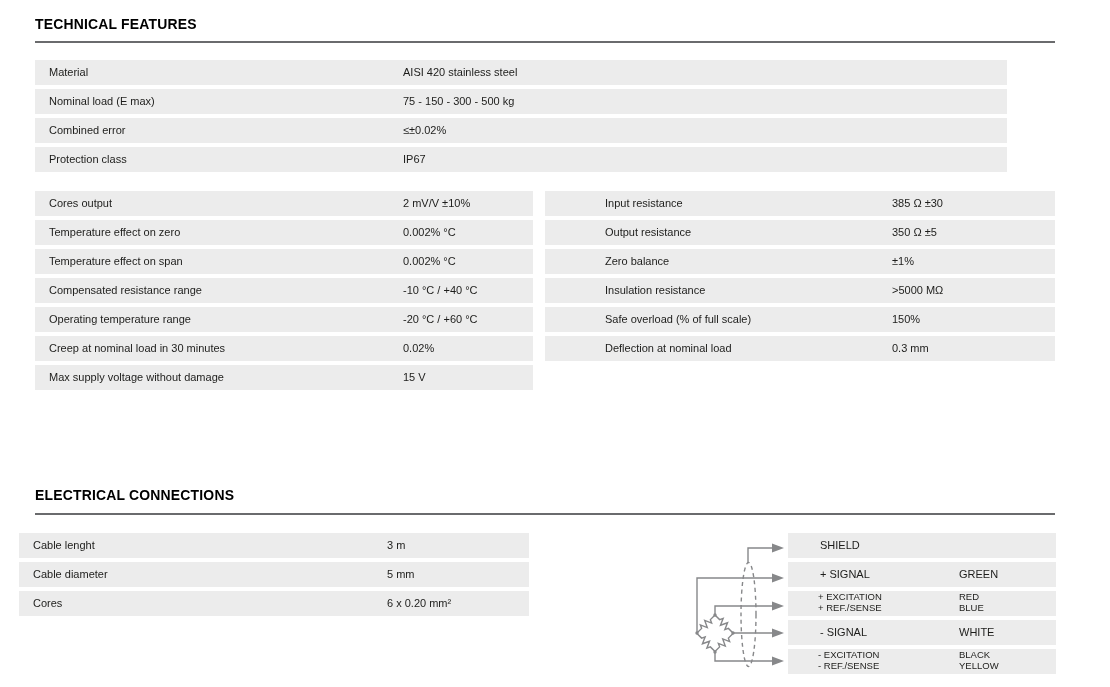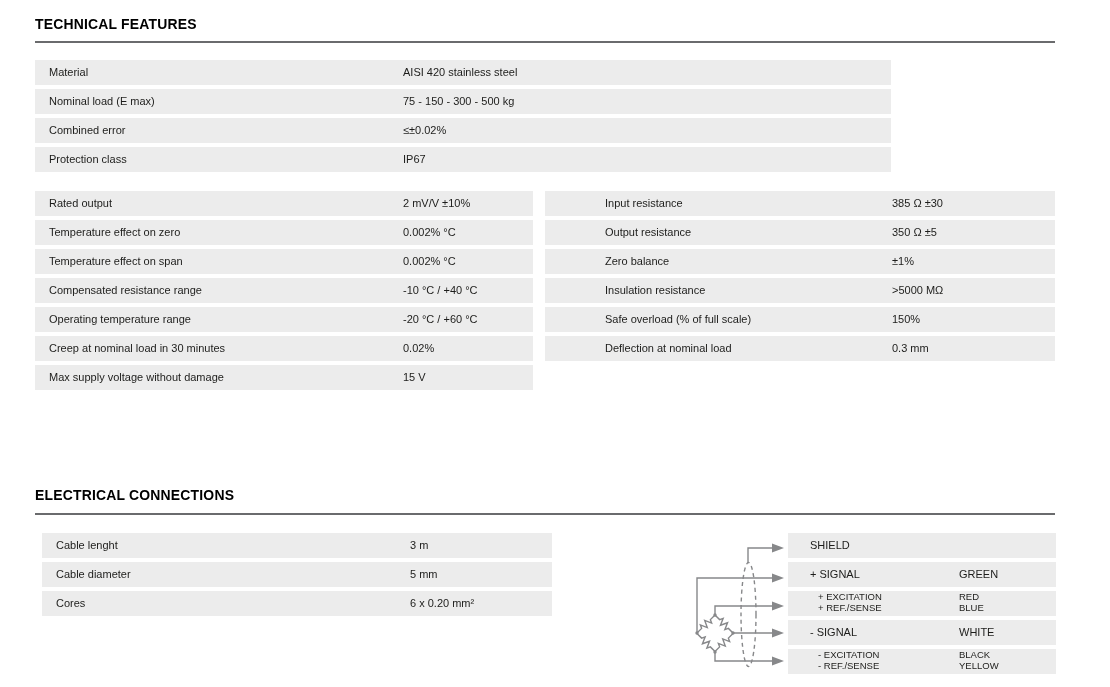--- a/index.html
+++ b/index.html
@@ -24,59 +24,59 @@
   }
   .tlabel{position:absolute; left:14px; white-space:nowrap;}
   .tvalue{position:absolute; left:368px; white-space:nowrap;}
   .tbl-right .tlabel{left:20px;margin-left:40px;}
   .tbl-right .tvalue{left:347px;}
   
   .crow{
     position:relative; height:25px; margin-bottom:4px; background:var(--row_bg);
     font-size:11px; line-height:25px;
   }
-  .csig{position:absolute; left:22px; white-space:nowrap;text-align:right;}
+  .csig{position:absolute; left:32px; white-space:nowrap;text-align:right;}
   .ccol{position:absolute; left:171px; white-space:nowrap;}
   .crow.double{font-size:9.5px; line-height:normal;}
   .cline{position:relative; height:11px; line-height:11px;}
   .cline:first-child{margin-top:2px;}
   .csig2{position:absolute; left:30px; white-space:nowrap;}
   .ccol2{position:absolute; left:171px; white-space:nowrap;}
   .diagram-svg{position:absolute; left:660px; top:525px;}
 </style>
 </head>
 <body>
 
 <div class="page">
 
   <div class="section-title" style="top:15px;">TECHNICAL FEATURES</div>
   <div class="rule" style="top:41px;"></div>
 
-  <div class="tbl" style="left:35px; top:60px; width:856px;">
+  <div class="tbl" style="left:35px; top:60px; width:972px;">
     <div class="trow">
       <span class="tlabel">Material</span>
       <span class="tvalue">AISI 420 stainless steel</span>
     </div>
     <div class="trow">
       <span class="tlabel">Nominal load (E max)</span>
       <span class="tvalue">75 - 150 - 300 - 500 kg</span>
     </div>
     <div class="trow">
       <span class="tlabel">Combined error</span>
       <span class="tvalue">≤±0.02%</span>
     </div>
     <div class="trow">
       <span class="tlabel">Protection class</span>
       <span class="tvalue">IP67</span>
     </div>
   </div>
 
   <div class="tbl" style="left:35px; top:191px; width:498px;">
     <div class="trow">
-      <span class="tlabel">Rated output</span>
+      <span class="tlabel">Cores output</span>
       <span class="tvalue">2 mV/V ±10%</span>
     </div>
     <div class="trow">
       <span class="tlabel">Temperature effect on zero</span>
       <span class="tvalue">0.002% °C</span>
     </div>
     <div class="trow">
       <span class="tlabel">Temperature effect on span</span>
       <span class="tvalue">0.002% °C</span>
     </div>
@@ -121,21 +121,21 @@
     </div>
     <div class="trow">
       <span class="tlabel">Deflection at nominal load</span>
       <span class="tvalue">0.3 mm</span>
     </div>
   </div>
 
   <div class="section-title" style="top:486px;">ELECTRICAL CONNECTIONS</div>
   <div class="rule" style="top:513px;"></div>
 
-  <div class="tbl" style="left:42px; top:533px; width:510px;">
+  <div class="tbl" style="left:19px; top:533px; width:510px;">
     <div class="trow">
       <span class="tlabel">Cable lenght</span>
       <span class="tvalue">3 m</span>
     </div>
     <div class="trow">
       <span class="tlabel">Cable diameter</span>
       <span class="tvalue">5 mm</span>
     </div>
     <div class="trow">
       <span class="tlabel">Cores</span>

